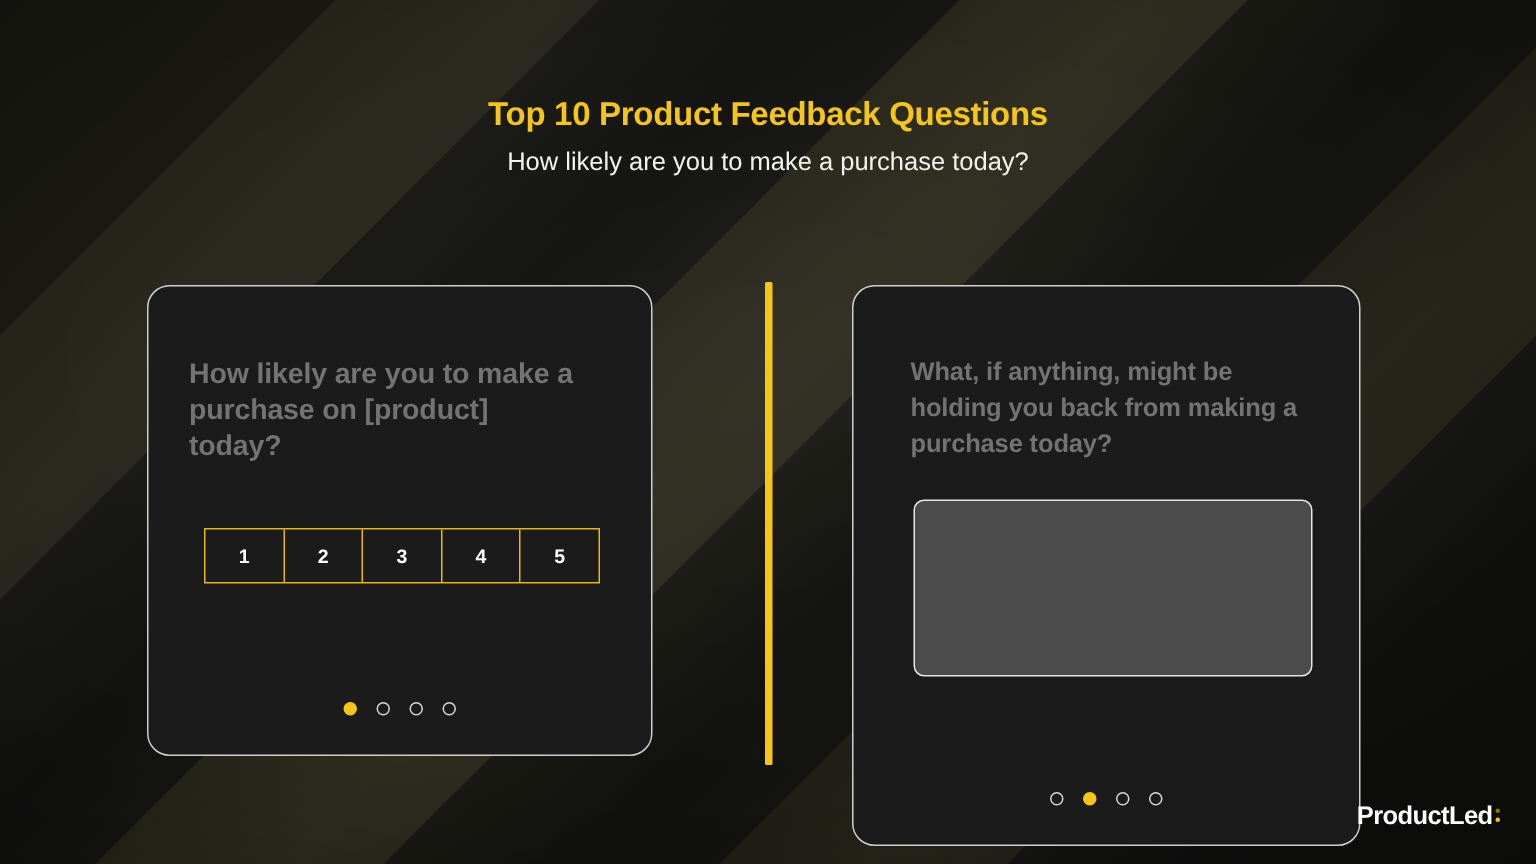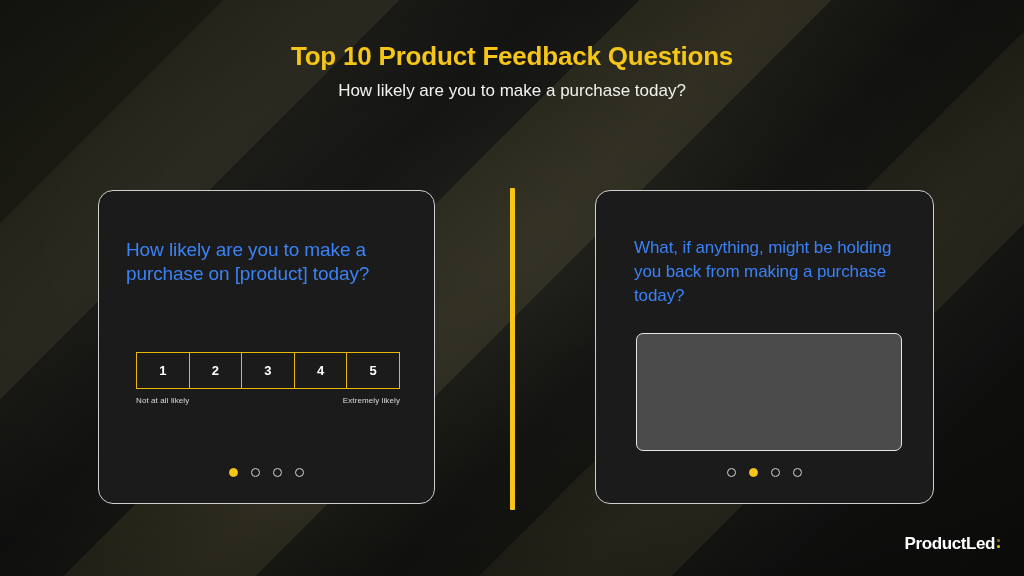--- a/index.html
+++ b/index.html
@@ -49,22 +49,22 @@
     background:
       radial-gradient(130% 110% at 50% 42%,
         rgba(255,255,255,0.030) 0%,
         rgba(0,0,0,0.00) 45%,
         rgba(0,0,0,0.55) 100%);
   }
 
   
   .header { position:absolute; top:0; left:0; width:1024px; text-align:center; }
   .deck-title {
-    margin-top:41px;
-    font-size:26px;
+    margin-top:63px;
+    font-size:22px;
     font-weight:bold;
     letter-spacing:-0.2px;
     color:#F5C518;
   }
   .deck-subtitle {
     margin-top:9px;
     font-size:17px;
     font-weight:normal;
     color:#f2f2ef;
   }
@@ -79,26 +79,26 @@
   }
 
   
   .card {
     position:absolute;
     background:#1b1b1b;
     border:1px solid #cfcfcf;
     border-radius:15px;
   }
   #card-left  { left:98px;  top:190px; width:337px; height:314px; }
-  #card-right { left:595px; top:190px; width:339px; height:314px; }
+  #card-right { left:568px; top:190px; width:339px; height:374px; }
 
   .card-q {
     position:absolute;
-    color:#3b82f6;
-    font-weight:normal;
+    color:#737373;
+    font-weight:bold;
     letter-spacing:-0.1px;
   }
   #card-left .card-q {
     left:27px; top:47px; width:265px;
     font-size:19px; line-height:24px;
   }
   #card-right .card-q {
     left:38px; top:45px; width:275px;
     font-size:17px; line-height:24px;
   }
@@ -183,24 +183,20 @@
     <div class="card-q">How likely are you to make a purchase on [product] today?</div>
 
     <div class="scale-wrap">
       <div class="scale" id="scale-row">
           <div class="scale-cell">1</div>
           <div class="scale-cell">2</div>
           <div class="scale-cell">3</div>
           <div class="scale-cell">4</div>
           <div class="scale-cell">5</div>
         </div>
-      <div class="scale-labels">
-        <span class="scale-label">Not at all likely</span>
-        <span class="scale-label">Extremely likely</span>
-      </div>
     </div>
 
     <div class="dots" id="dots-left">
         <span class="dot active"></span>
         <span class="dot inactive"></span>
         <span class="dot inactive"></span>
         <span class="dot inactive"></span>
       </div>
   </div>
 

